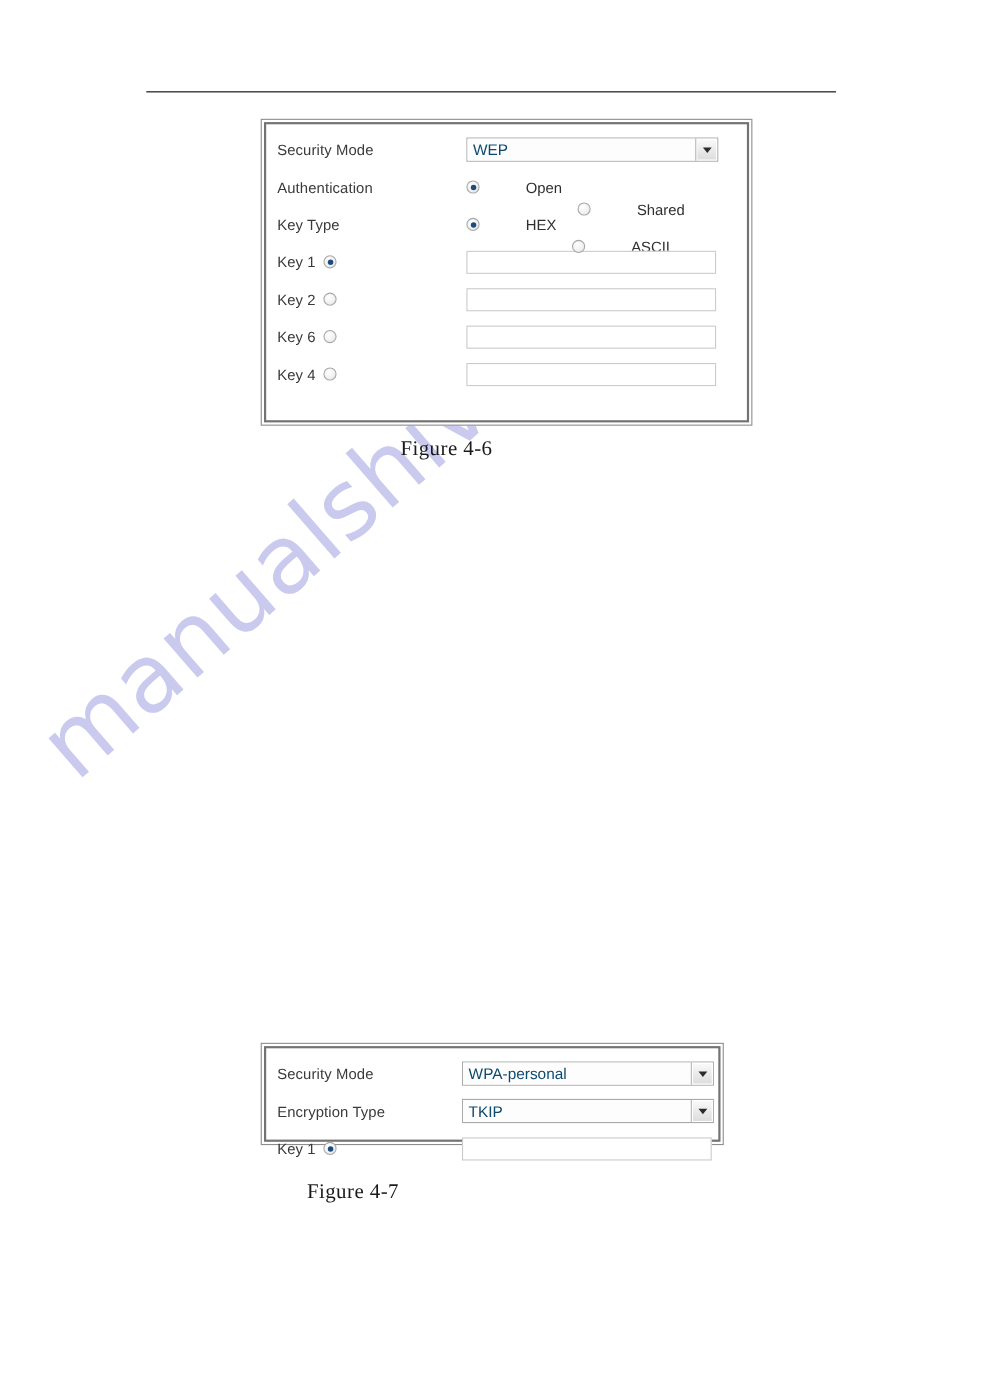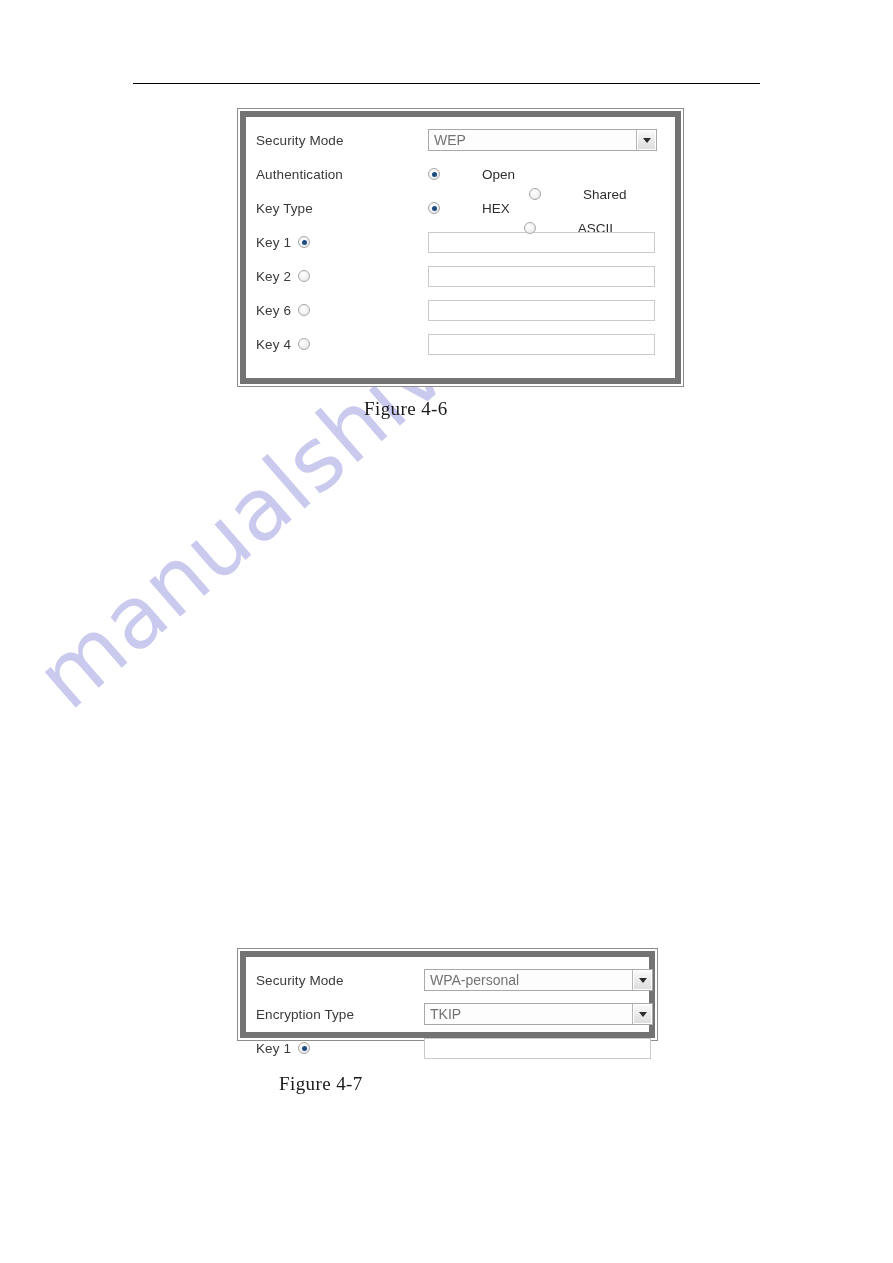--- a/index.html
+++ b/index.html
@@ -55,21 +55,21 @@
   
   .figure-panel {
     position: absolute;
     background: #ffffff;
     border: 1px solid #8d8d8d;
     padding: 2px;
     box-sizing: border-box;
     z-index: 4;
   }
   .figure-panel > .panel-inner {
-    border: 6px solid #737373;
+    border: 2px solid #737373;
     background: #ffffff;
     height: 100%;
     box-sizing: border-box;
     padding: 6px 12px 8px 10px;
   }
 
   #figure-6-panel {
     left: 237px;
     top: 108px;
     width: 447px;
@@ -121,21 +121,21 @@
     background: #ffffff;
     box-sizing: border-box;
   }
   #figure-7-panel .select-box { width: 229px; }
   .select-value {
     flex: 1 1 auto;
     display: flex;
     align-items: center;
     padding-left: 5px;
     font-size: 14px;
-    color: #737373;
+    color: #0c4a6e;
     background: #fdfdfd;
     overflow: hidden;
     white-space: nowrap;
   }
   .select-arrow {
     flex: 0 0 19px;
     width: 19px;
     border-left: 1px solid #b6b6b6;
     background: linear-gradient(180deg, #fbfbfb 0%, #e9e9e9 55%, #dcdcdc 100%);
     display: flex;

